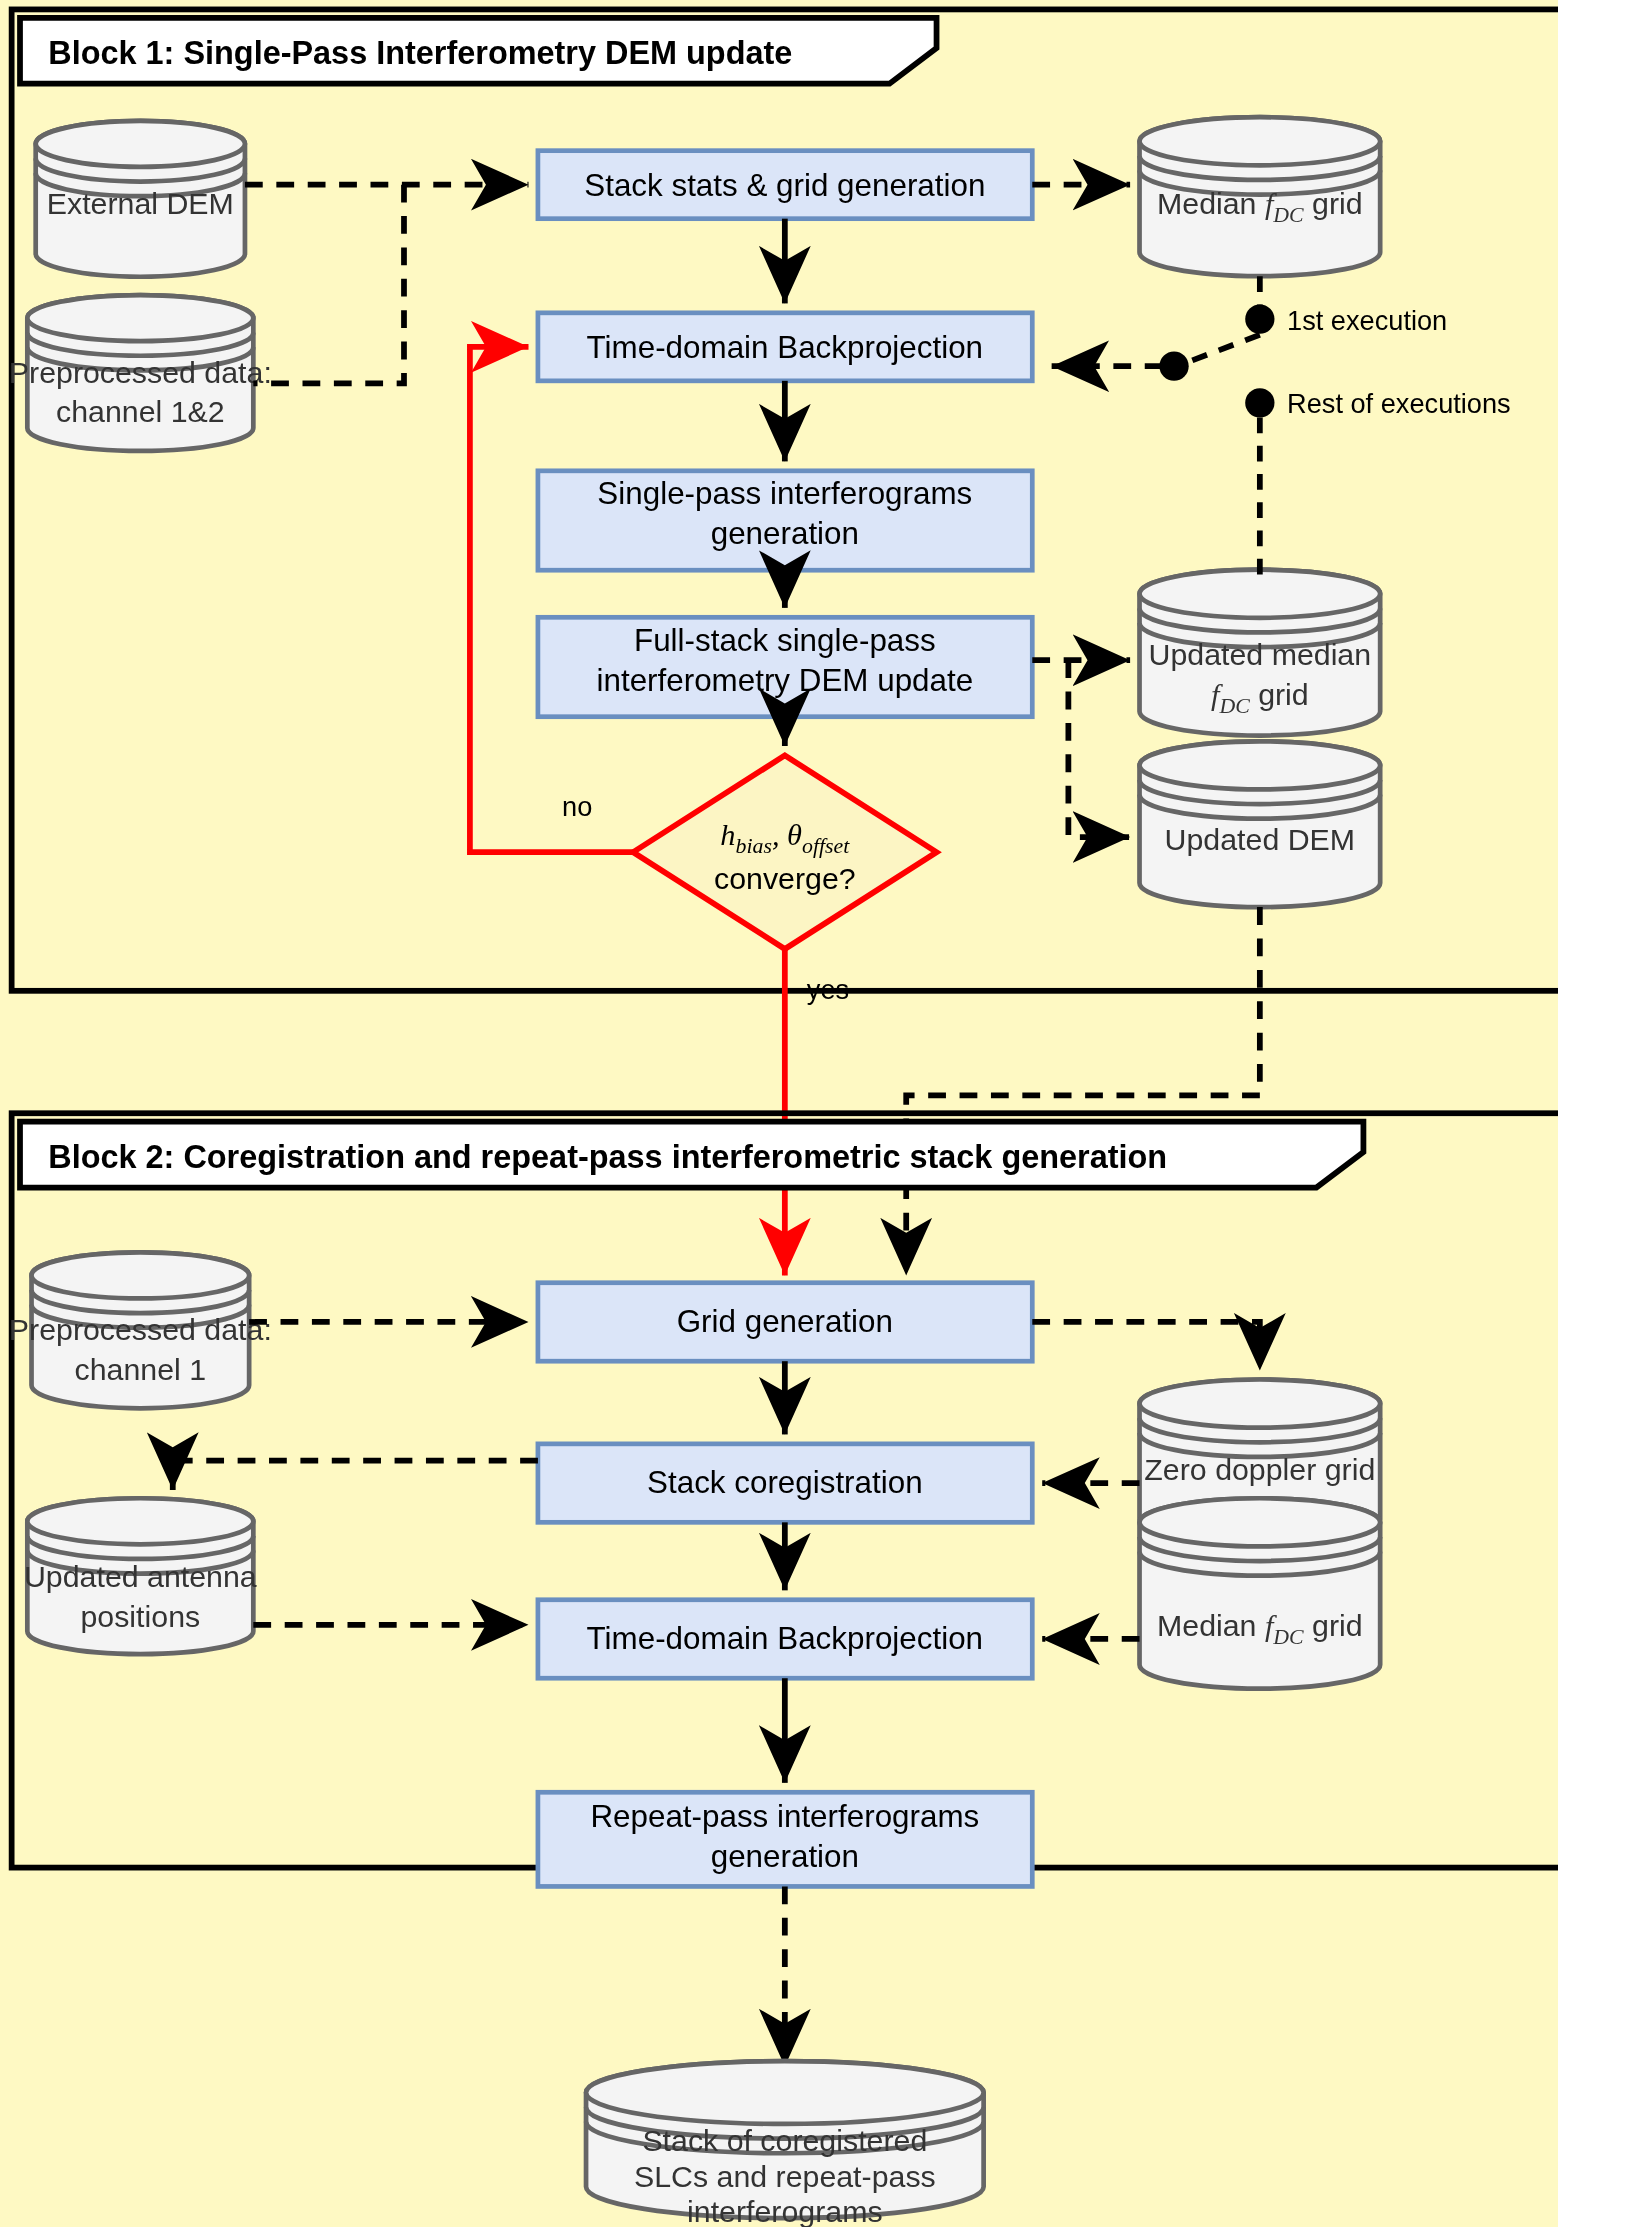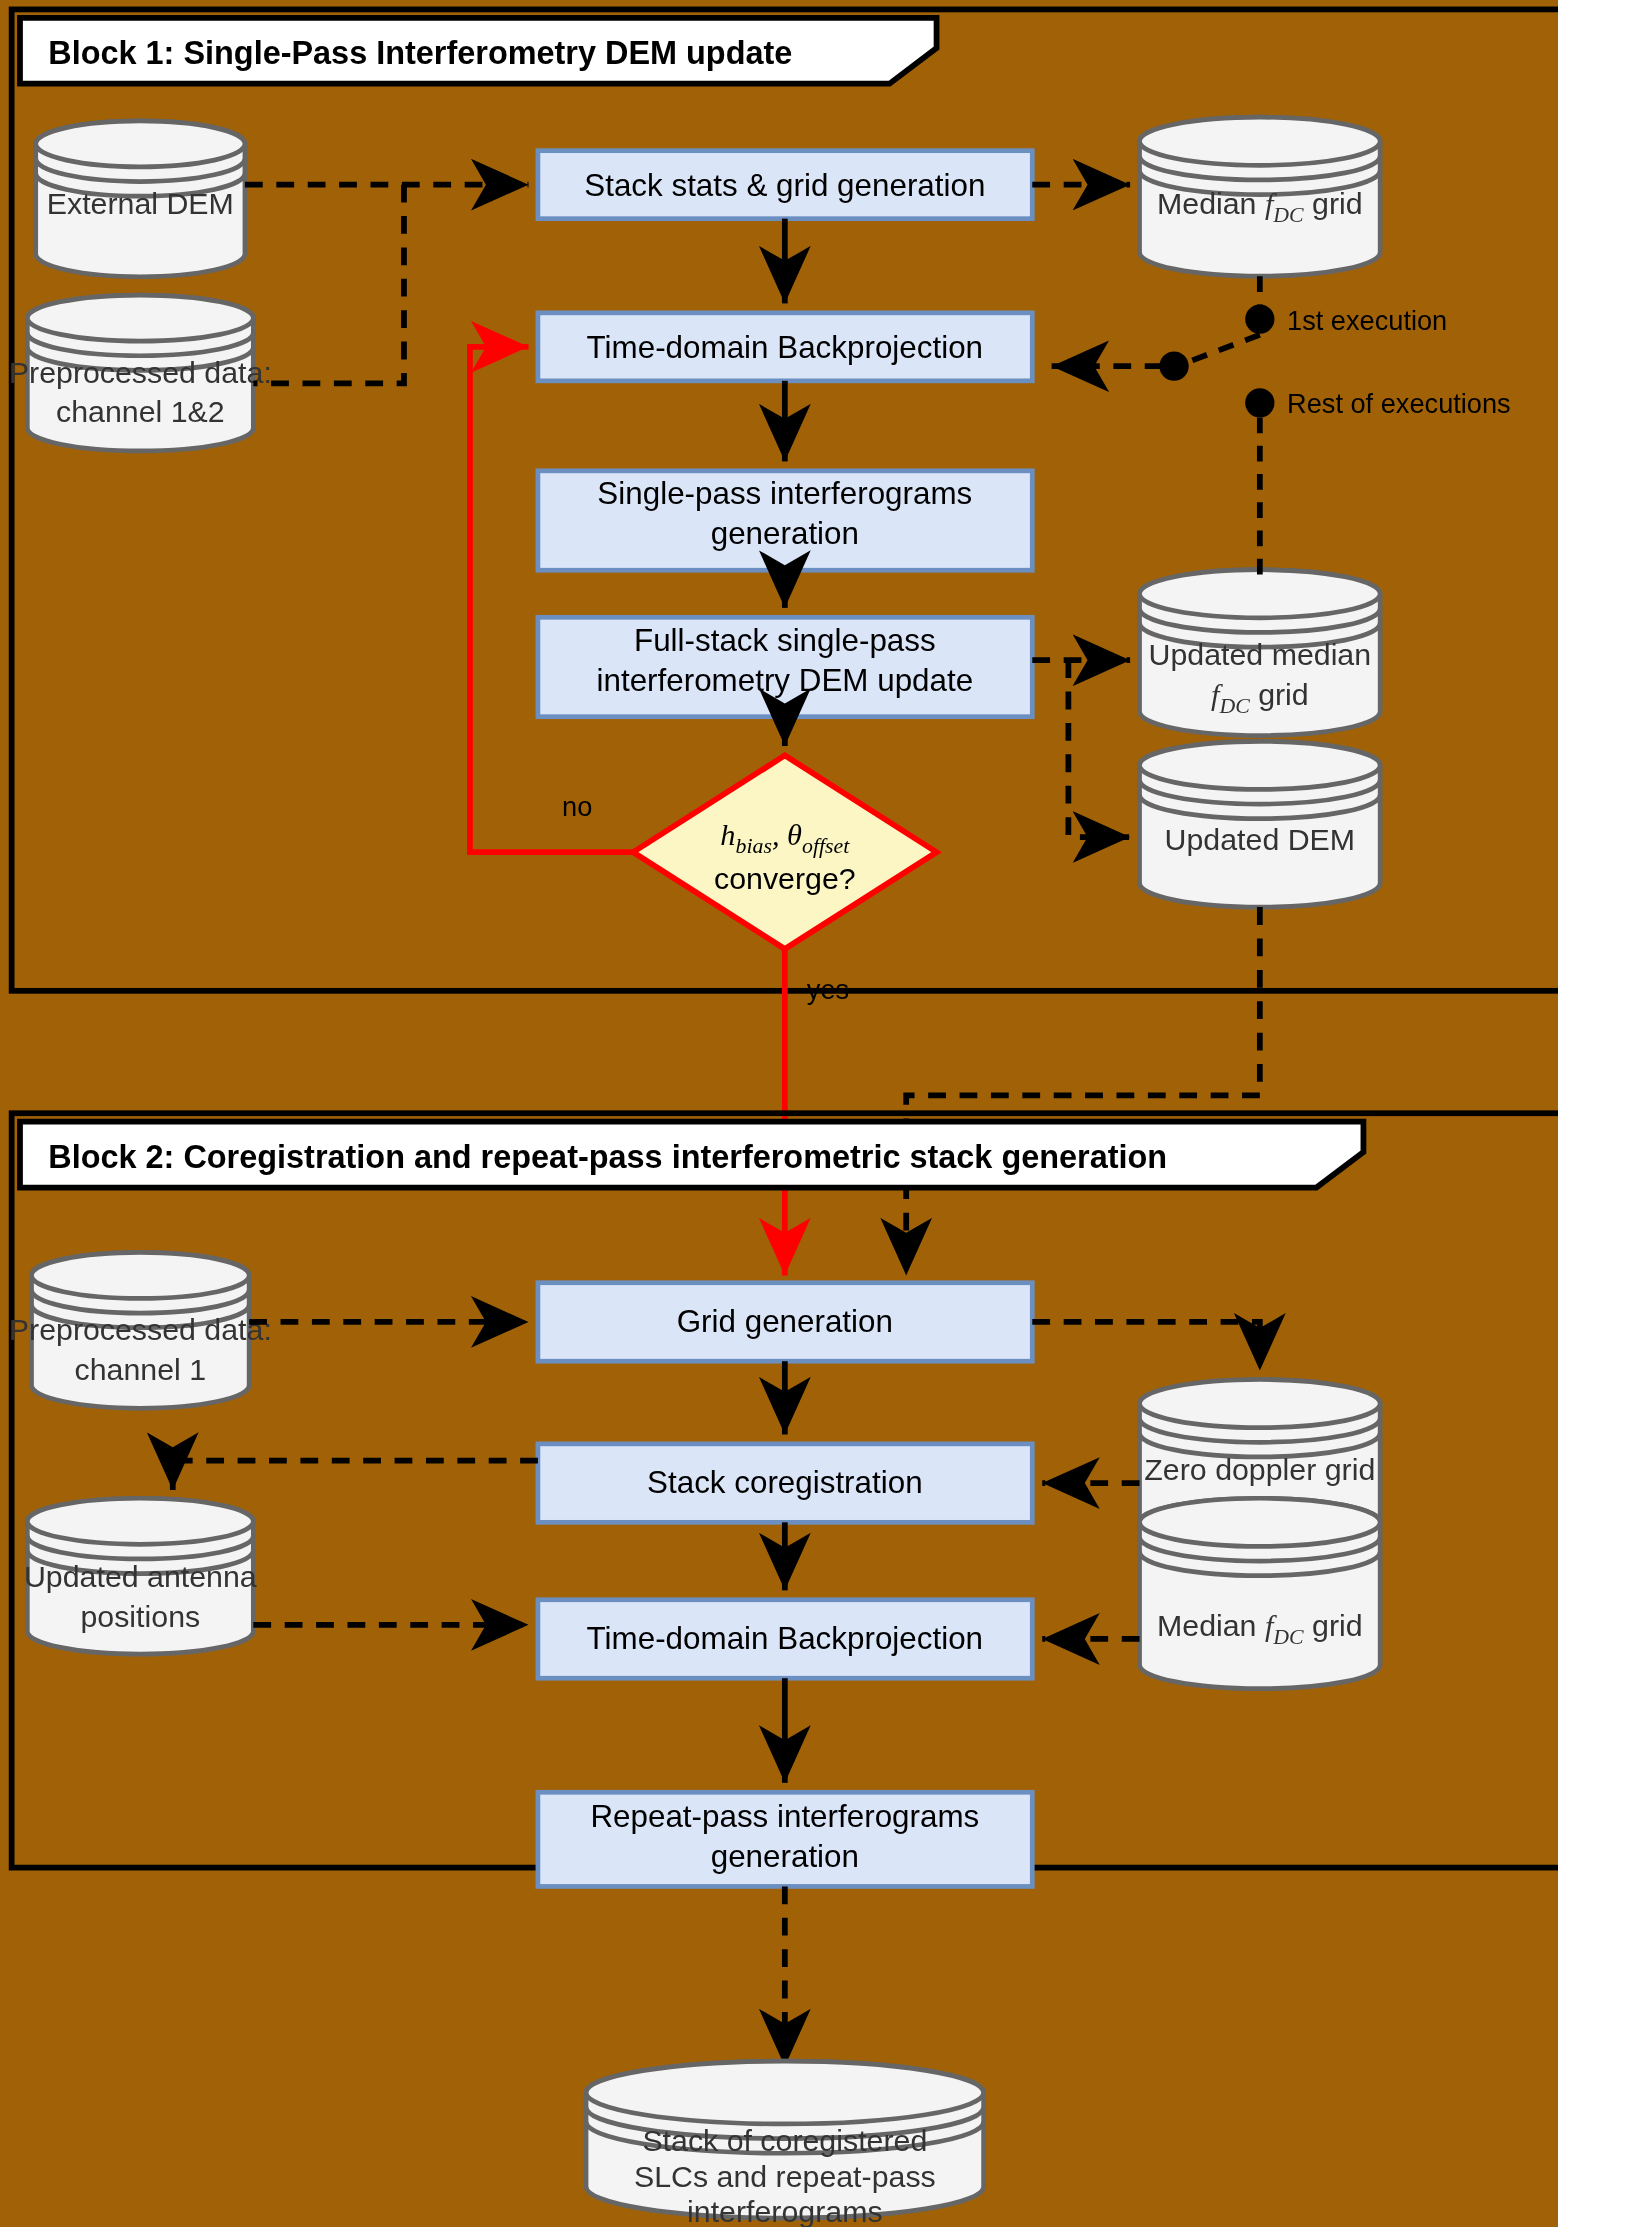--- a/index.html
+++ b/index.html
@@ -1,17 +1,17 @@
 <!DOCTYPE html>
 <html style="font-size:8.4px"><head>
 <meta charset="utf-8">
 <style>
   html,body{margin:0;padding:0;background:#ffffff;}
   body{font-family:"Liberation Sans",sans-serif;}
-  #root{position:relative;width:1558px;height:2227px;background:#a16207;overflow:hidden;}
+  #root{position:relative;width:1558px;height:2227px;background:#fef9c3;overflow:hidden;}
   svg{position:absolute;left:0;top:0;width:1645px;height:2227px;}
   .blk-title{font-family:"Liberation Sans",sans-serif;font-weight:bold;font-size:62px;fill:#000;}
   .proc-txt{font-family:"Liberation Sans",sans-serif;font-size:60px;fill:#000;}
   .cyl-txt{font-family:"Liberation Sans",sans-serif;font-size:58px;fill:#333333;}
   .dec-txt{font-family:"Liberation Sans",sans-serif;font-size:58px;fill:#000;}
   .edge-lbl{font-family:"Liberation Sans",sans-serif;font-size:52px;fill:#000;}
   .legend-lbl{font-family:"Liberation Sans",sans-serif;font-size:52px;fill:#000;}
   .math-i{font-family:"Liberation Serif",serif;font-style:italic;}
   .math-sub{font-family:"Liberation Serif",serif;font-style:italic;font-size:0.72em;}
 </style>

